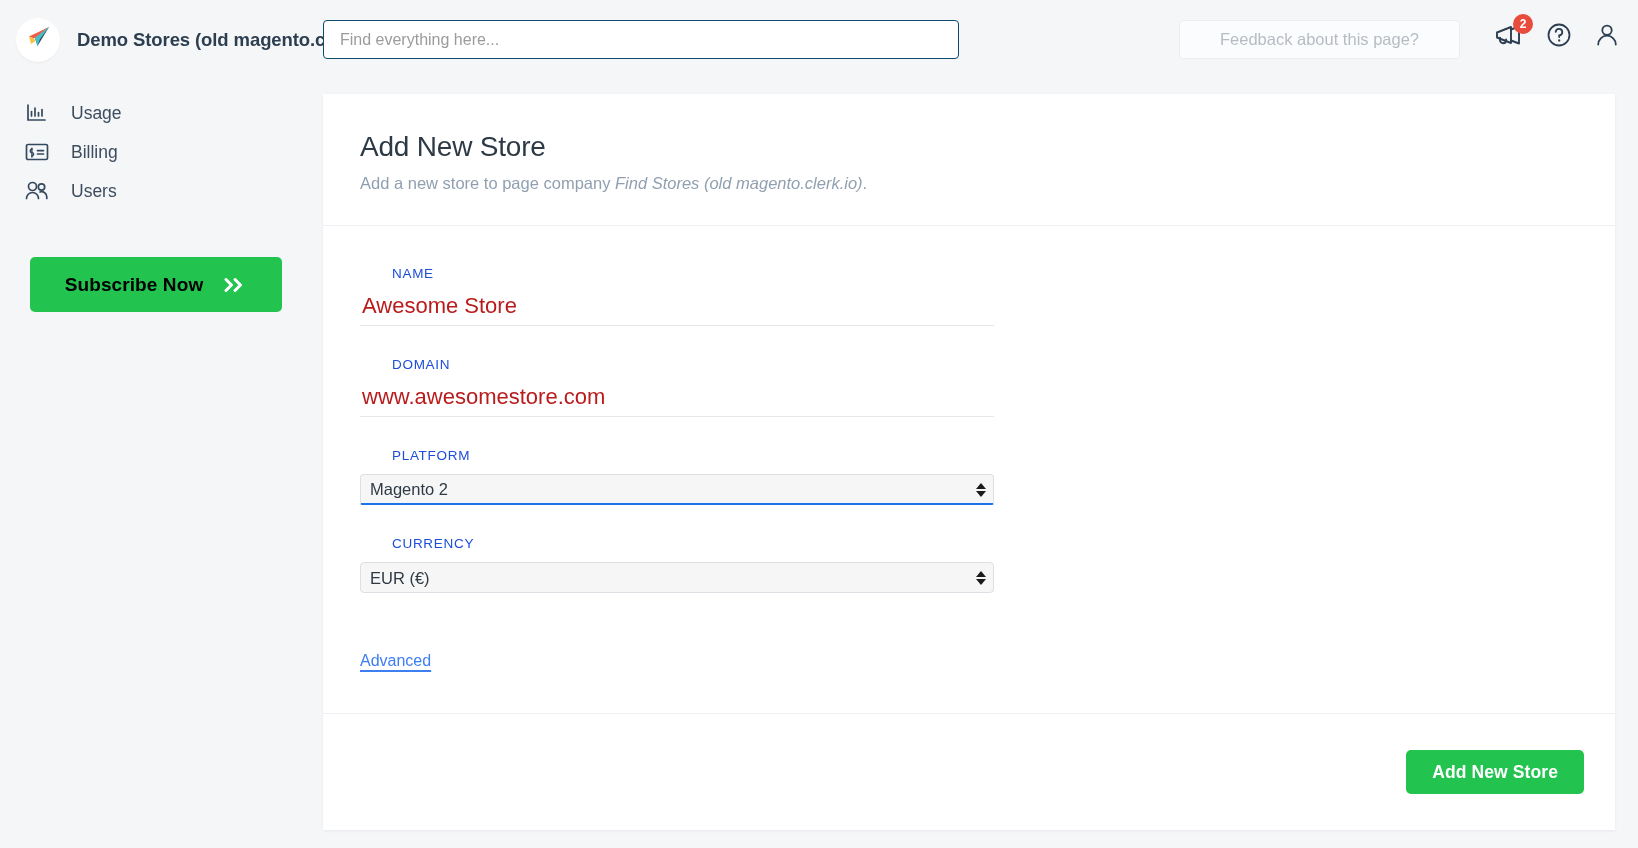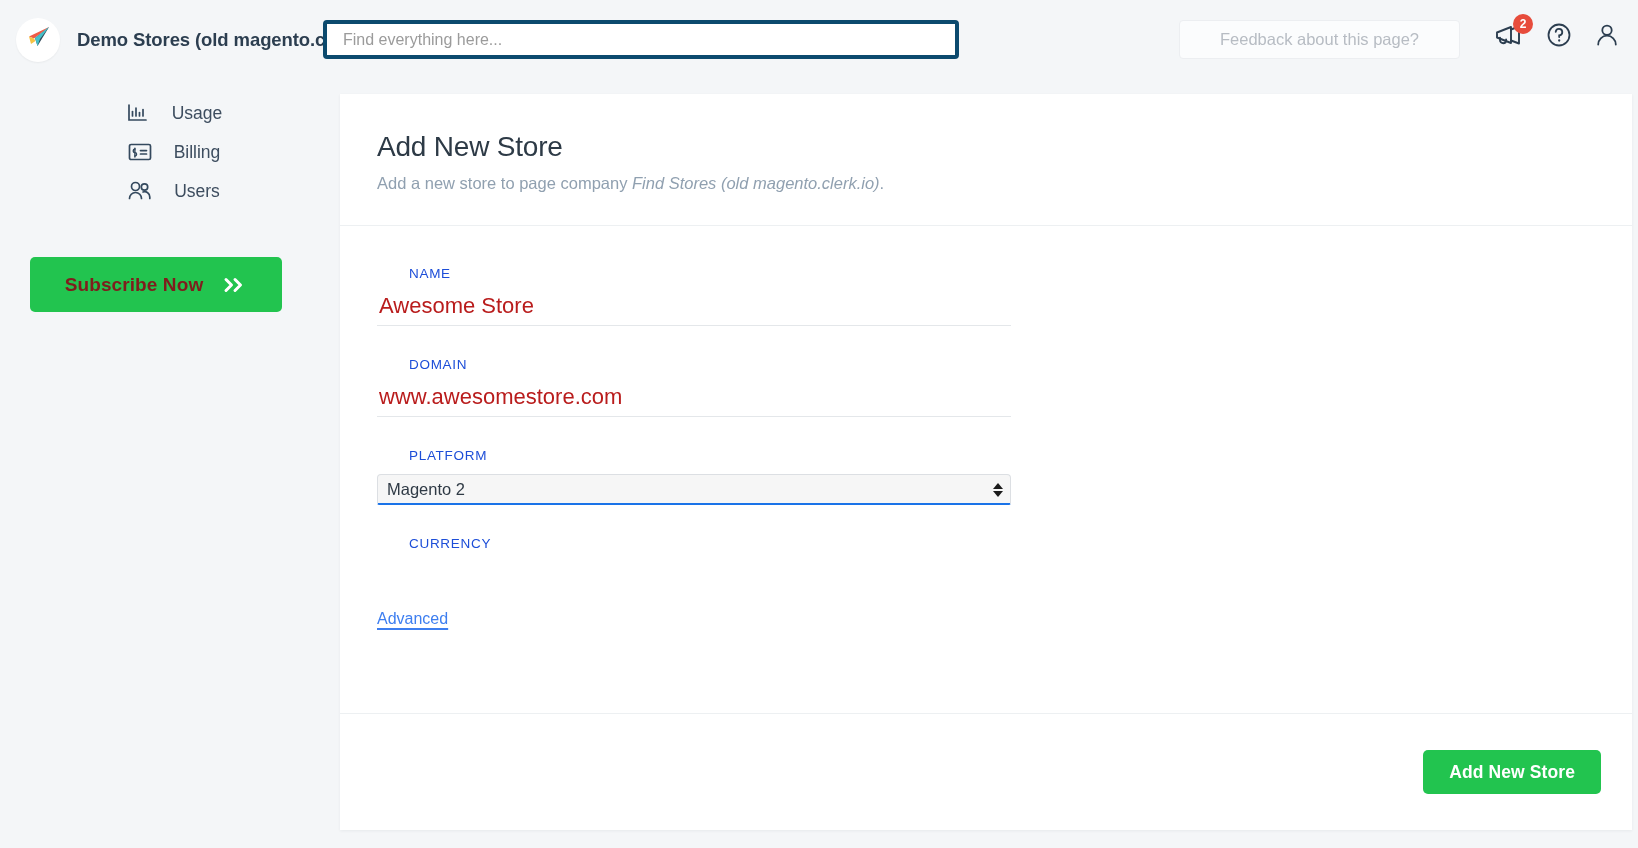--- a/index.html
+++ b/index.html
@@ -59,21 +59,21 @@
     white-space: nowrap;
   }
 
   .search-box {
     position: absolute;
     left: 323px;
     top: 20px;
     width: 636px;
     height: 39px;
     background: #ffffff;
-    border: 4px solid #0c4a6e;
+    border: 1px solid #0c4a6e;
     border-radius: 4px;
     display: flex;
     align-items: center;
     padding: 0 16px;
     z-index: 3;
   }
   .search-box input {
     border: none;
     outline: none;
     width: 100%;
@@ -152,21 +152,20 @@
     background: #f4f6f8;
   }
   .nav-item {
     display: flex;
     align-items: center;
     height: 38px;
     padding-left: 24px;
     margin-bottom: 1px;
     cursor: pointer;
     color: #3d4d5f;
-    justify-content: center;
   }
   .nav-icon {
     width: 28px;
     display: flex;
     align-items: center;
     justify-content: flex-start;
     color: #34495e;
     flex: none;
   }
   .nav-label {
@@ -177,37 +176,37 @@
 
   .subscribe-btn {
     position: absolute;
     left: 30px;
     top: 163px;
     width: 252px;
     height: 55px;
     background: #22c44f;
     border: none;
     border-radius: 5px;
-    color: #7f1d1d;
+    color: #000000;
     font-family: "Liberation Sans", sans-serif;
     font-size: 19px;
     font-weight: bold;
     display: flex;
     align-items: center;
     justify-content: center;
     gap: 18px;
     cursor: pointer;
     letter-spacing: 0.1px;
   }
   .chev { display: flex; }
 
   
   .card {
     position: absolute;
-    left: 340px;
+    left: 323px;
     top: 94px;
     width: 1292px;
     height: 736px;
     background: #ffffff;
     box-shadow: 0 1px 3px rgba(15,30,50,0.06);
   }
 
   .card-header {
     padding: 38px 0 0 37px;
     height: 132px;
@@ -478,20 +477,29 @@
           </select>
           <span class="spinner">
             <span class="tri-up"></span>
             <span class="tri-down"></span>
           </span>
         </div>
       </div>
 
       <div class="field">
         <div class="field-label">CURRENCY</div>
+        <div class="select-wrap">
+          <select class="select-ctl">
+            <option>EUR (€)</option>
+          </select>
+          <span class="spinner">
+            <span class="tri-up"></span>
+            <span class="tri-down"></span>
+          </span>
+        </div>
       </div>
 
       <a class="advanced-link">Advanced</a>
     </div>
 
     <div class="card-footer">
       <button class="primary-btn">Add New Store</button>
     </div>
 
   </div>

